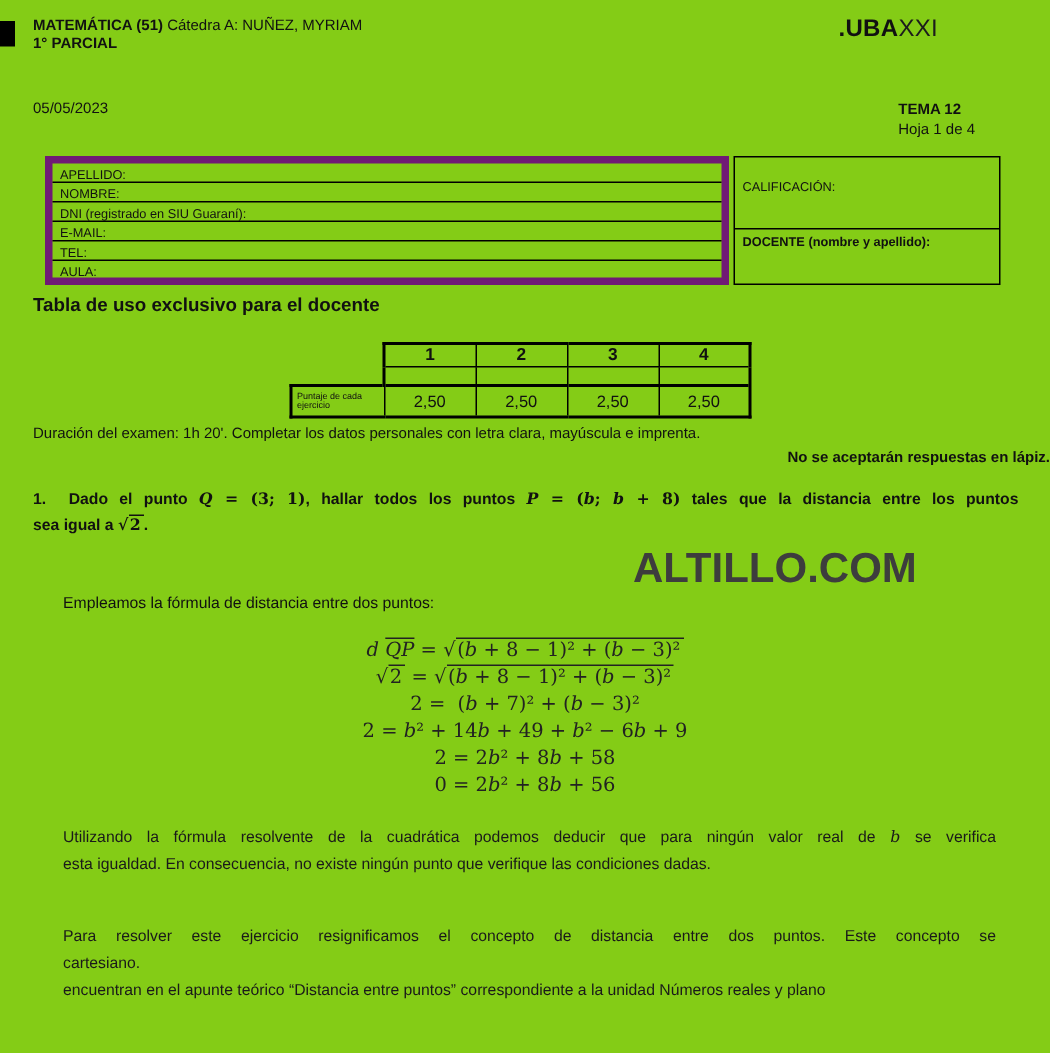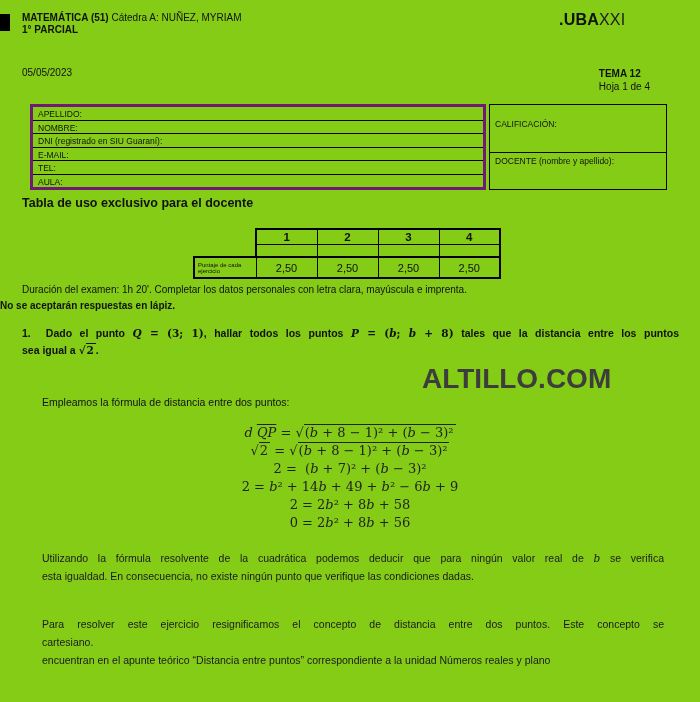--- a/index.html
+++ b/index.html
@@ -11,49 +11,49 @@
   
   .black-mark{left:0;top:14px;width:10px;height:17px;background:#000;}
   .course{left:22px;top:12px;font-size:10px;line-height:12px;}
   .b{font-weight:bold;}
   .logo{left:559px;top:11px;font-size:16px;letter-spacing:.2px;}
   .logo .lt{font-weight:400;color:#1c1c1c;}
   .date{left:22px;top:67px;font-size:10px;}
   .tema{right:50px;top:67px;font-size:10px;line-height:13px;}
 
   
-  .form-left{left:30px;top:104px;width:456px;height:86px;border:3px solid #701a75;
+  .form-left{left:30px;top:104px;width:456px;height:86px;border:5px solid #701a75;
              box-sizing:border-box;display:flex;flex-direction:column;}
   .form-left .frow{flex:1;border-bottom:1px solid #000;font-size:8.5px;
                    padding:2px 0 0 5px;box-sizing:border-box;}
   .form-left .frow:last-child{border-bottom:none;}
   .form-right{left:489px;top:104px;width:178px;height:86px;border:1px solid #000;
               box-sizing:border-box;display:flex;flex-direction:column;}
   .form-right .rcell{flex:1;font-size:8.5px;padding-left:5px;box-sizing:border-box;}
   .form-right .rcell.calif{border-bottom:1px solid #000;padding-top:14px;}
-  .form-right .rcell.doc{padding-top:3px;}
+  .form-right .rcell.doc{padding-top:3px;font-weight:bold;}
 
   
   .gtitle{left:22px;top:196px;font-size:12.5px;font-weight:bold;}
   .gwrap{left:193px;top:228px;}
   .gtable{border-collapse:collapse;table-layout:fixed;}
   .gtable td{border:1px solid #000;padding:0;text-align:center;vertical-align:middle;}
   .gtable td.ghost{border:none;}
   .gtable .hd{font-weight:bold;font-size:11.5px;}
   .gtable .sc{font-size:11px;}
   .gtable .lbl{font-size:6px;line-height:6.5px;text-align:left;padding:2px 1px 1px 3px;
                border-left-width:2px;}
   .gtable tr:first-child td:not(.ghost){border-top-width:2px;}
   .gtable tr:nth-child(-n+2) td:nth-child(2){border-left-width:2px;}
   .gtable td:last-child{border-right-width:2px;}
   .gtable tr:last-child td:not(.ghost){border-top-width:2px;border-bottom-width:2px;}
 
   
   .duration{left:22px;top:284px;font-size:10px;}
-  .pencil{left:0;right:0;top:300px;text-align:left;font-weight:bold;font-size:10px;}
+  .pencil{left:0;right:0;top:300px;text-align:right;font-weight:bold;font-size:10px;}
 
   
   .jpar .line{text-align:justify;text-align-last:justify;height:18px;line-height:18px;
               overflow:hidden;white-space:nowrap;}
   .jpar .line:last-child{text-align-last:left;}
   .problem{left:22px;top:325px;width:657px;font-size:10.5px;font-weight:bold;}
   .problem .line{height:17px;line-height:17px;}
   .conclusion{left:42px;top:549px;width:622px;font-size:10.5px;color:#1a1a1a;}
   .remark{left:42px;top:615px;width:622px;font-size:10.5px;color:#1a1a1a;}
 

